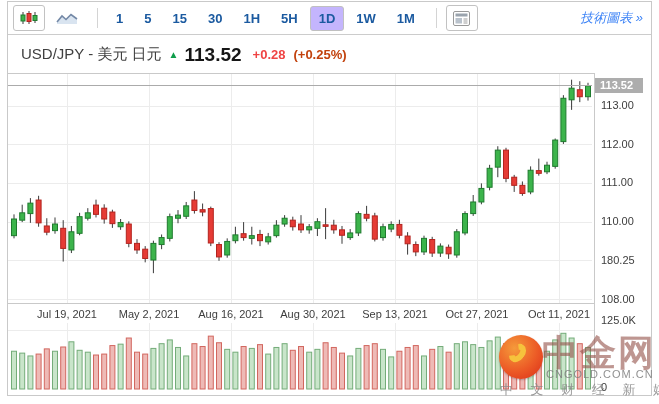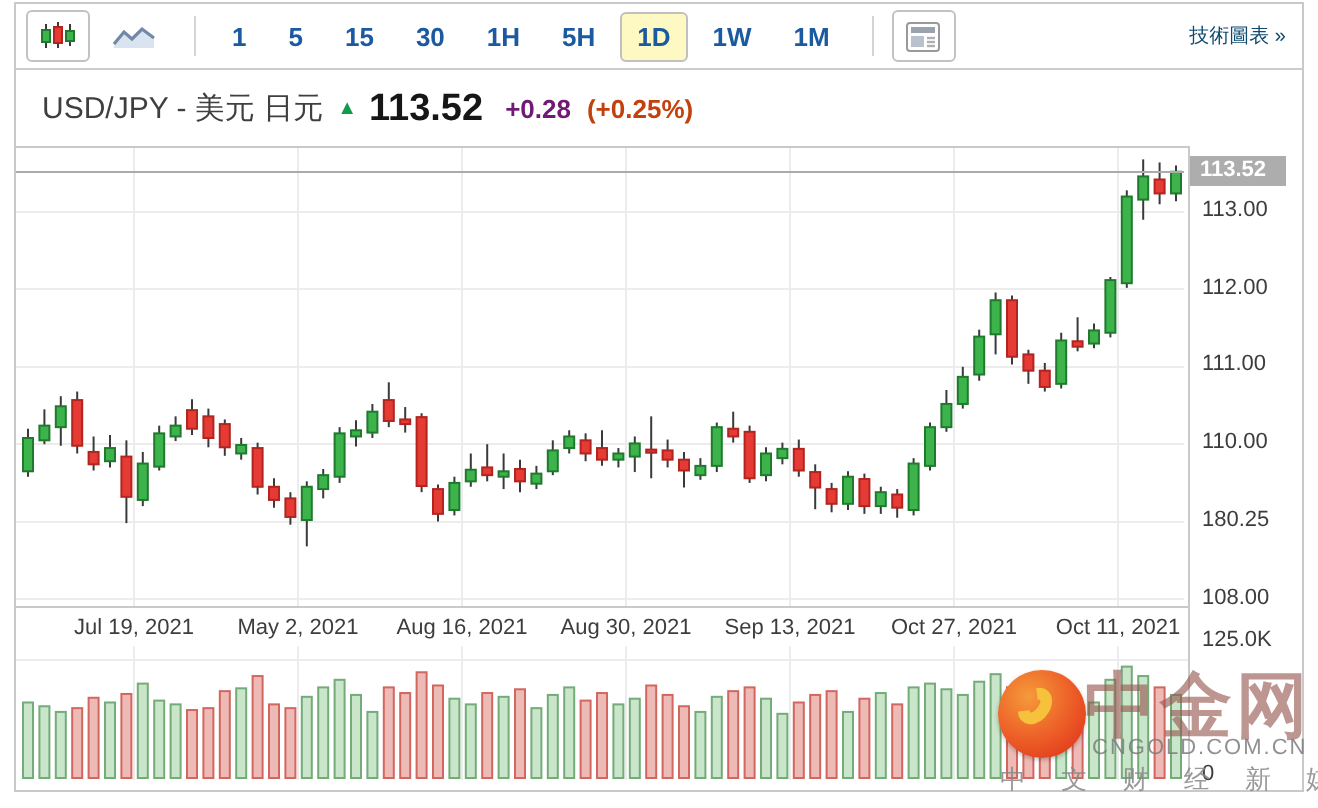--- a/index.html
+++ b/index.html
@@ -9,30 +9,30 @@
   
   .toolbar { position:absolute; left:0; top:0; width:100%; height:33px; border-bottom:1px solid #ccc; display:flex; align-items:center; padding:0 8px 0 5px; }
   .tool-btn { height:26px; display:flex; align-items:center; justify-content:center; background:#fff; border:1px solid #c2c2c2; border-radius:3px; cursor:pointer; }
   .tool-btn.plain { border:1px solid transparent; }
   .btn-candle { width:32px; margin-right:6px; }
   .btn-line   { width:32px; margin-right:5px; }
   .btn-news   { width:32px; }
   .vsep { width:1px; height:20px; background:#d4d4d4; margin:0 9px; }
   .intervals { display:flex; align-items:center; }
   .interval-btn { font-size:13px; font-weight:bold; color:#1b5aa0; padding:4px 8px; margin-right:3px; border:1px solid transparent; border-radius:3px; cursor:pointer; }
-  .interval-btn.active { border-color:#c0c0c0; background:#fef9c3; }
+  .interval-btn.active { border-color:#c0c0c0; background:#c4b5fd; }
   .tb-spacer { flex:1; }
-  .tech-link { font-size:10px; color:#0c4a6e; cursor:pointer; white-space:nowrap; }
+  .tech-link { font-size:13px; color:#3b82f6; cursor:pointer; white-space:nowrap;font-style:italic; }
 
   
   .titlerow { position:absolute; left:0; top:34px; width:100%; height:37px; display:flex; align-items:center; padding-left:13px; }
   .symbol { font-size:15px; color:#3f3f3f; }
   .arrow-up { font-size:10px; color:#0f9d4b; margin:0 6px 0 7px; }
   .last { font-size:19px; font-weight:bold; color:#161616; }
-  .chg { font-size:13px; font-weight:bold; color:#701a75; margin-left:11px; }
+  .chg { font-size:13px; font-weight:bold; color:#ef4444; margin-left:11px; }
   .chgp { font-size:13px; font-weight:bold; color:#c2410c; margin-left:8px; }
 
   
   .price-pane { position:absolute; left:0; top:71px; width:586px; height:231px; border-top:1px solid #c9c9c9; border-bottom:1px solid #c9c9c9; }
   .dates-row { position:absolute; left:0; top:302px; width:586px; height:19px; }
   .date-label { position:absolute; width:90px; text-align:center; font-size:11px; color:#3d3d3d; top:4px; }
   .vol-pane { position:absolute; left:0; top:321px; width:586px; height:67px; }
   .axis-col { position:absolute; left:586px; top:71px; width:57px; height:317px; border-left:1px solid #c9c9c9; }
   .ylab { position:absolute; left:6px; font-size:11px; color:#3d3d3d; }
   .price-tag { position:absolute; left:0; width:48px; height:15px; background:#adadad; color:#fff; font-size:11px; font-weight:bold; line-height:15px; padding-left:5px; }

